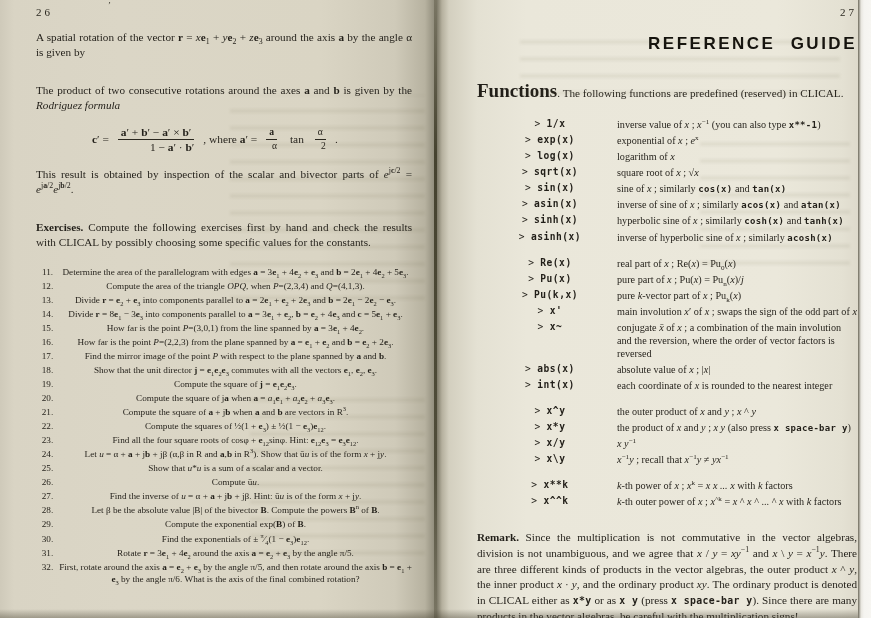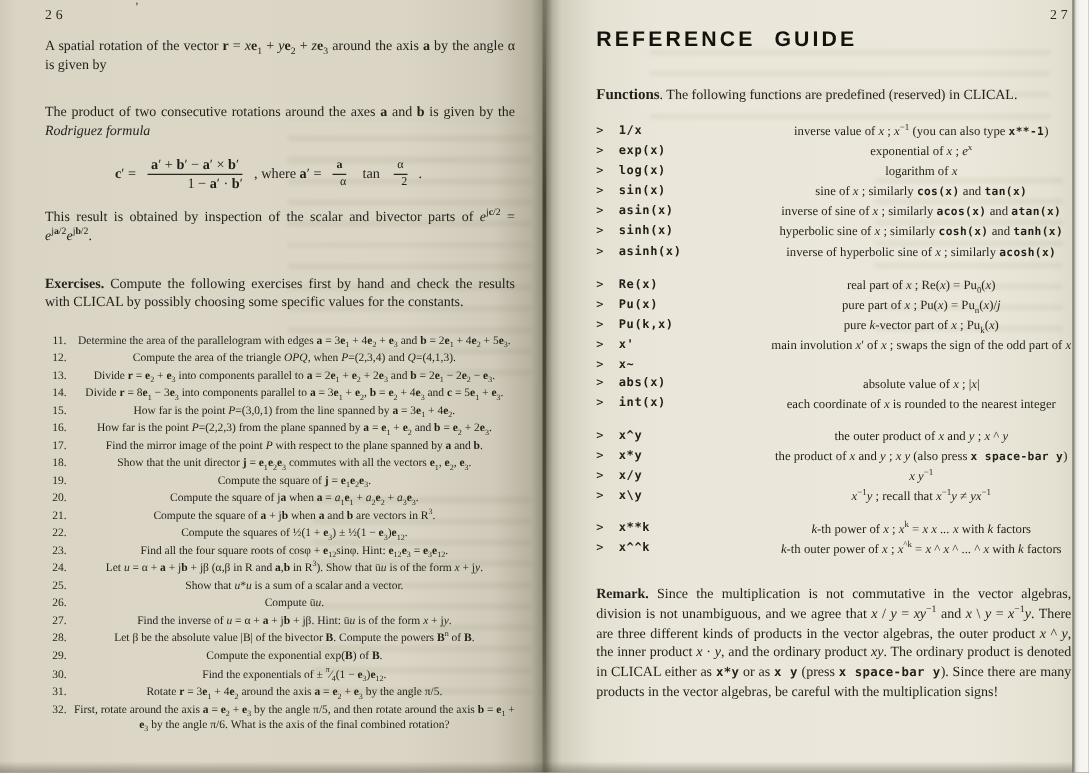--- a/index.html
+++ b/index.html
@@ -44,29 +44,29 @@
   .ex-intro{margin-top:22px;}
   .ex-head{font-weight:700;}
   .ex-list{margin-top:16px;text-align:center;}
   .ex-item{display:flex;font-size:9.2px;line-height:1.3;margin-bottom:2.1px;}
   .ex-num{flex:none;width:23px;}
   .ex-text{flex:1;}
 
   
   .pr-content{position:absolute;left:40px;top:6px;width:380px;}
   .page-num-r{text-align:right;font-size:11px;letter-spacing:3px;color:#2a271f;}
-  .ref-title{margin-top:4px;font-family:"Liberation Sans",sans-serif;font-weight:700;font-size:17px;letter-spacing:2.5px;word-spacing:8px;color:#14120d;}
+  .ref-title{margin-top:16px;font-family:"Liberation Sans",sans-serif;font-weight:700;font-size:17px;letter-spacing:2.5px;word-spacing:8px;color:#14120d;text-align:right;}
   .fn-heading{margin-top:26px;font-size:11.2px;}
-  .fn-head-word{font-weight:700;font-size:12px;}
+  .fn-head-word{font-weight:700;font-size:19px;}
   .fn-list{margin-top:16px;}
   .fn-group{margin-bottom:13px;}
   .fn-row{display:flex;font-size:10.2px;line-height:1.3;margin-bottom:2.6px;}
-  .fn-cmd{flex:none;width:140px;font-family:"DejaVu Sans Mono","Liberation Mono",monospace;font-weight:700;font-size:9.6px;letter-spacing:.5px;white-space:pre;}
+  .fn-cmd{flex:none;width:140px;font-family:"DejaVu Sans Mono","Liberation Mono",monospace;font-weight:700;font-size:9.6px;letter-spacing:.5px;white-space:pre;text-align:center;}
   .fn-prompt{display:inline-block;width:18px;font-weight:400;}
-  .fn-desc{flex:1;text-align:center;}
+  .fn-desc{flex:1;}
   .remark{margin-top:22px;font-size:11.2px;line-height:1.4;text-align:justify;}
   .remark-head{font-weight:700;}
 </style>
 </head>
 <body>
 
 <div class="scan">
 
   <div class="page-left">
     <span class="corner-mark">’</span>
@@ -215,20 +215,24 @@
             </div>
             <div class="fn-row">
               <span class="fn-cmd"><span class="fn-prompt">&gt;</span>exp(x)</span>
               <span class="fn-desc">exponential of  <i>x</i> ;  <i>e</i><sup>x</sup></span>
             </div>
             <div class="fn-row">
               <span class="fn-cmd"><span class="fn-prompt">&gt;</span>log(x)</span>
               <span class="fn-desc">logarithm of  <i>x</i></span>
             </div>
             <div class="fn-row">
+              <span class="fn-cmd"><span class="fn-prompt">&gt;</span>sqrt(x)</span>
+              <span class="fn-desc">square root of  <i>x</i> ;  √<i>x</i></span>
+            </div>
+            <div class="fn-row">
               <span class="fn-cmd"><span class="fn-prompt">&gt;</span>sin(x)</span>
               <span class="fn-desc">sine of  <i>x</i> ; similarly  <span class="code">cos(x)</span>  and  <span class="code">tan(x)</span></span>
             </div>
             <div class="fn-row">
               <span class="fn-cmd"><span class="fn-prompt">&gt;</span>asin(x)</span>
               <span class="fn-desc">inverse of sine of  <i>x</i> ; similarly  <span class="code">acos(x)</span>  and  <span class="code">atan(x)</span></span>
             </div>
             <div class="fn-row">
               <span class="fn-cmd"><span class="fn-prompt">&gt;</span>sinh(x)</span>
               <span class="fn-desc">hyperbolic sine of  <i>x</i> ; similarly  <span class="code">cosh(x)</span>  and  <span class="code">tanh(x)</span></span>
@@ -250,20 +254,21 @@
             <div class="fn-row">
               <span class="fn-cmd"><span class="fn-prompt">&gt;</span>Pu(k,x)</span>
               <span class="fn-desc">pure <i>k</i>-vector part of  <i>x</i> ;  Pu<sub>k</sub>(<i>x</i>)</span>
             </div>
             <div class="fn-row">
               <span class="fn-cmd"><span class="fn-prompt">&gt;</span>x'</span>
               <span class="fn-desc">main involution  <i>x</i>′  of  <i>x</i> ;  swaps the sign of the odd part of  <i>x</i></span>
             </div>
             <div class="fn-row">
               <span class="fn-cmd"><span class="fn-prompt">&gt;</span>x~</span>
+              <span class="fn-desc">conjugate  <i>x̄</i>  of  <i>x</i> ;  a combination of the main involution and the reversion, where the order of vector factors is reversed</span>
             </div>
             <div class="fn-row">
               <span class="fn-cmd"><span class="fn-prompt">&gt;</span>abs(x)</span>
               <span class="fn-desc">absolute value of  <i>x</i> ; |<i>x</i>|</span>
             </div>
             <div class="fn-row">
               <span class="fn-cmd"><span class="fn-prompt">&gt;</span>int(x)</span>
               <span class="fn-desc">each coordinate of  <i>x</i>  is rounded to the nearest integer</span>
             </div>
           </div>

